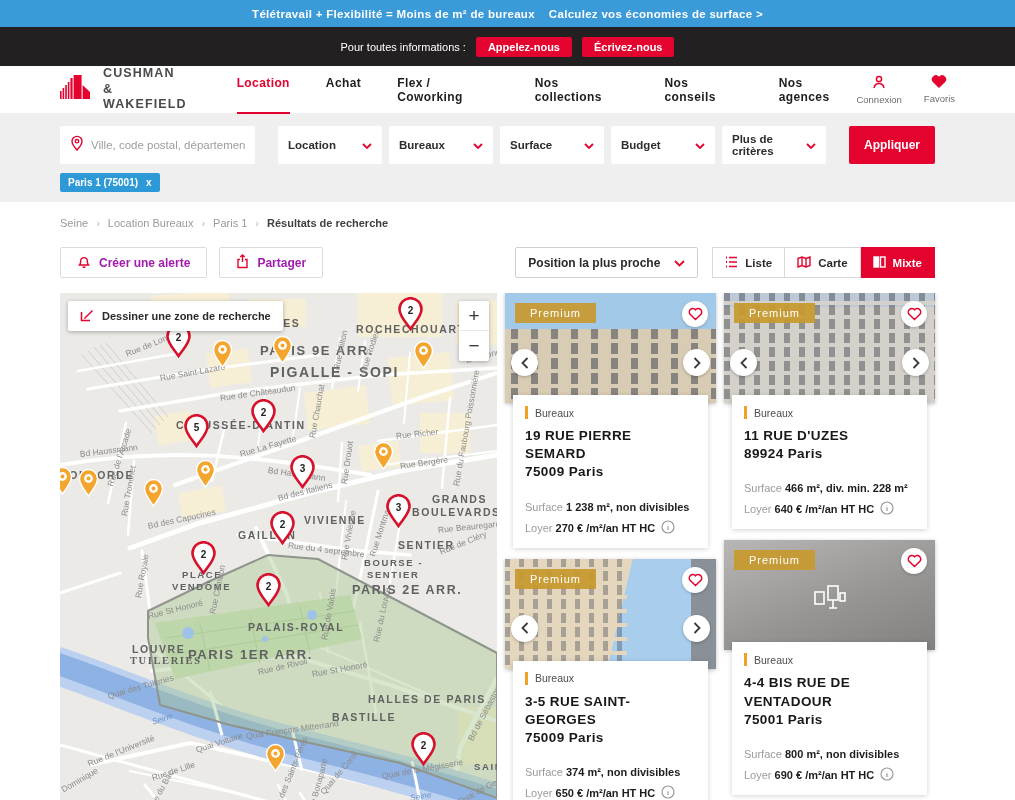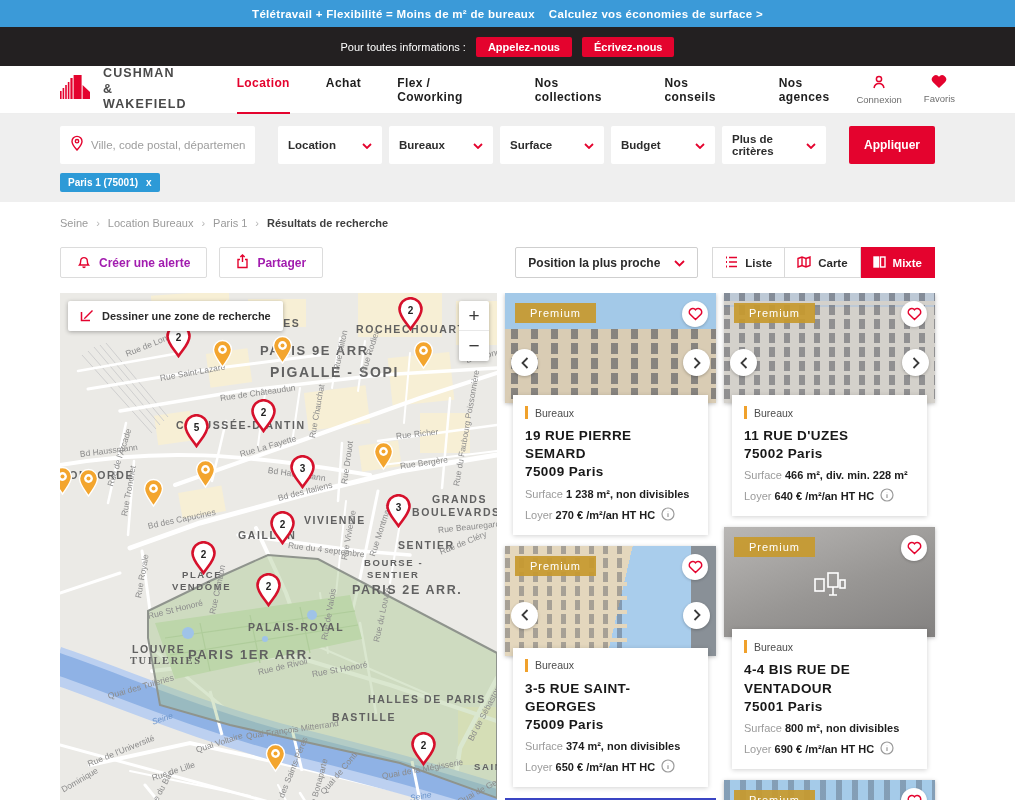--- a/index.html
+++ b/index.html
@@ -70,21 +70,21 @@
   .card { position:relative; }
   .card-img { position:relative; height:110px; box-shadow:0 1px 4px rgba(0,0,0,.25); background-color:#cfc5ae; }
   .badge { position:absolute; top:10px; left:10px; background:rgba(199,154,46,.93); color:#fff; font-size:11px; letter-spacing:1px; padding:4px 15px; }
   .heart-btn { position:absolute; top:8px; right:8px; width:26px; height:26px; border-radius:50%; background:#fff; border:none; display:flex; align-items:center; justify-content:center; cursor:pointer; box-shadow:0 1px 3px rgba(0,0,0,.2); }
   .car-arrow { position:absolute; top:56px; width:27px; height:27px; border-radius:50%; background:#fff; border:none; display:flex; align-items:center; justify-content:center; cursor:pointer; box-shadow:0 1px 3px rgba(0,0,0,.25); }
   .car-arrow.l { left:6px; } .car-arrow.r { right:6px; }
   .card-info { position:relative; margin:-8px 8px 0; background:#fff; box-shadow:0 1px 5px rgba(0,0,0,.18); padding:11px 12px 12px; }
   .tag { display:flex; align-items:center; gap:7px; font-size:10.5px; color:#4c4c4c; }
   .tag::before { content:""; width:3px; height:13px; background:#f0a12c; }
   .c-title { margin-top:8px; font-size:13.5px; font-weight:700; color:#181818; letter-spacing:.4px; line-height:1.35; }
-  .c-meta { margin-top:6px; font-size:11px; color:#9b9b9b; white-space:nowrap; }
+  .c-meta { margin-top:19px; font-size:11px; color:#9b9b9b; white-space:nowrap; }
   .c-meta b { color:#1d1d1d; }
   .c-meta.loyer { display:flex; align-items:center; gap:6px; margin-top:7px; }
 
   .promo { background:#3a45c4; color:#fff; padding:26px 20px; height:180px; }
 
   
   .img-c0 { background-image:
       repeating-linear-gradient(0deg, #d9ccb4 0 4px, rgba(0,0,0,0) 4px 15px),
       repeating-linear-gradient(90deg, rgba(0,0,0,0) 0 6px, rgba(54,60,74,.5) 6px 13px, rgba(0,0,0,0) 13px 20px),
       linear-gradient(180deg,#a3c9e8 0 36px,#d9ccb4 36px);
@@ -659,21 +659,21 @@
           </button>
           <button class="car-arrow r">
             <svg width="8" height="12" viewBox="0 0 8 12" fill="none" stroke="#3a3a3a" stroke-width="1.8">
                 <path d="M1.5 1l5 5-5 5"></path>
               </svg>
           </button>
         </div>
         <div class="card-info">
           <div class="tag">Bureaux</div>
           <div class="c-title">
-            <span>11 RUE D'UZES</span><br><span>75002 Paris</span>
+            <span>11 RUE D'UZES</span><br><span>89924 Paris</span>
           </div>
           <div class="c-meta">
             <span>Surface</span> <b>466 m², div. min. 228 m²</b>
           </div>
           <div class="c-meta loyer">
             <span><span>Loyer</span> <b>640 € /m²/an HT HC</b></span>
             <span>
               <svg width="14" height="14" viewBox="0 0 14 14" fill="none" stroke="#9b9b9b" stroke-width="1.2">
                   <circle cx="7" cy="7" r="6"></circle>
                   <path d="M7 6.2V10M7 4v.3"></path>

